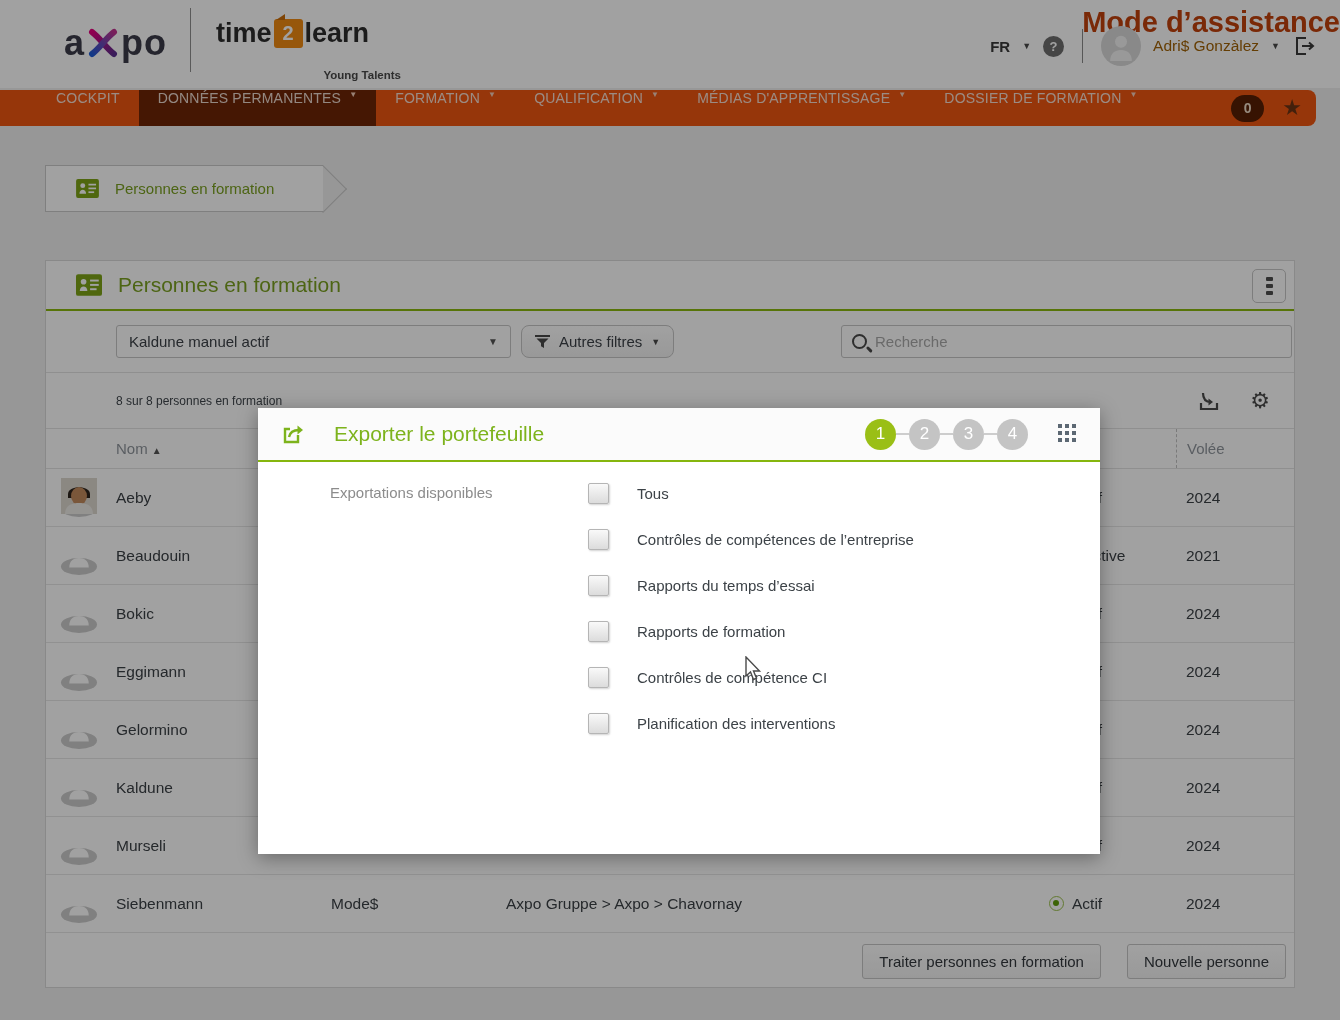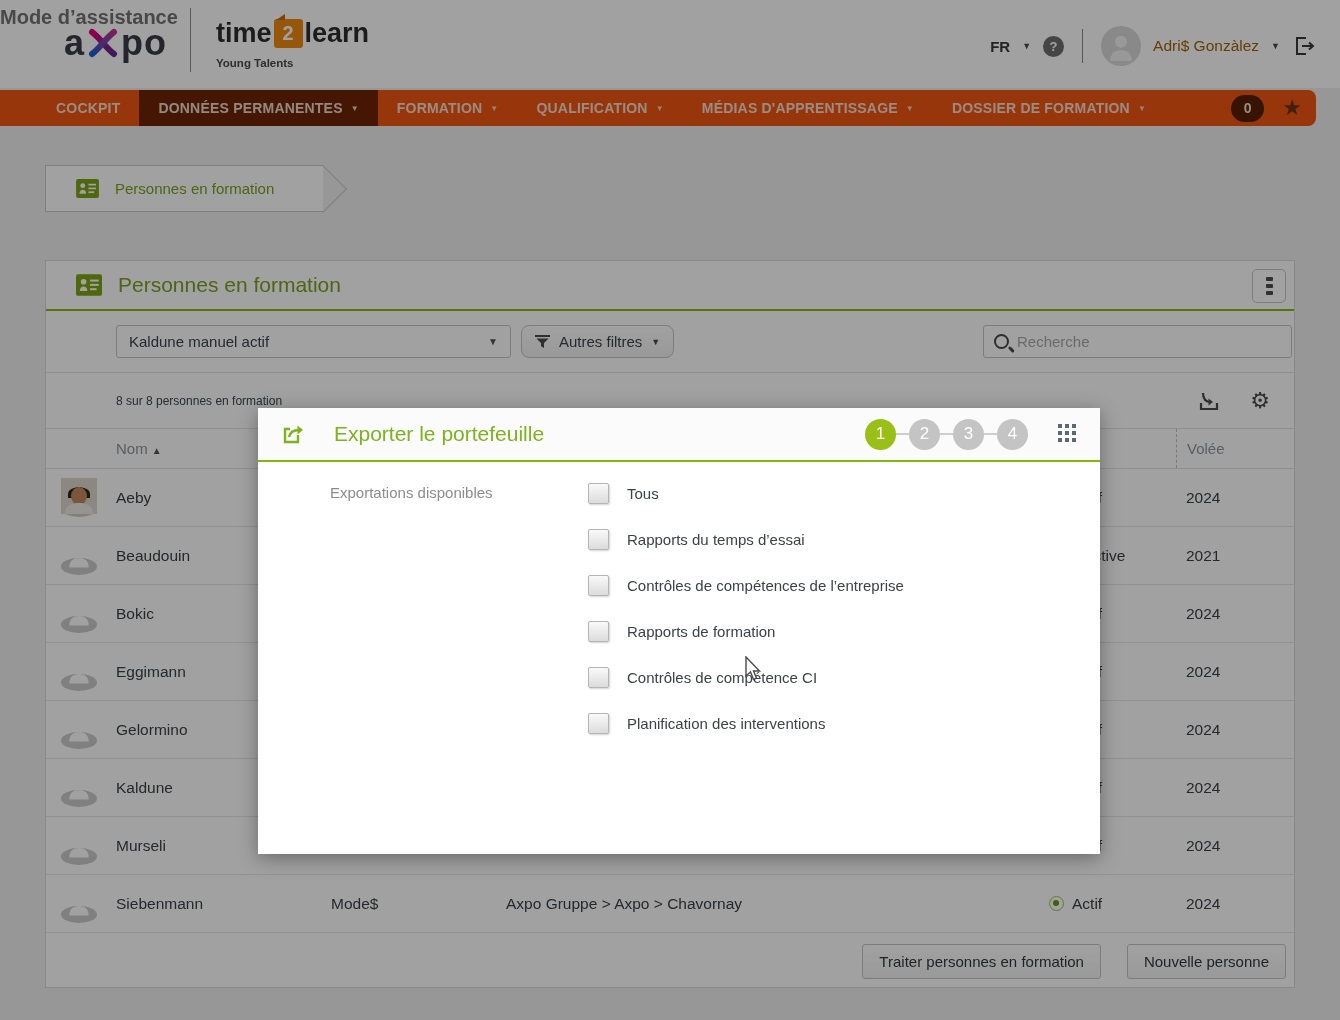--- a/index.html
+++ b/index.html
@@ -8,33 +8,33 @@
 
   
   .header { position:absolute; left:0; top:0; width:1340px; height:88px; background:#ffffff; }
   .brand-axpo { position:absolute; left:64px; top:22px; display:flex; align-items:center; font-weight:bold; font-size:36px; color:#3c3c49; letter-spacing:1px; }
   .brand-axpo svg { margin:0 1px; }
   .brand-divider { position:absolute; left:190px; top:8px; width:1px; height:64px; background:#8f8f8f; }
   .brand-t2l { position:absolute; left:216px; top:18px; width:185px; }
   .t2l-line { display:flex; align-items:center; font-weight:bold; color:#2d2d2d; font-size:27px; }
   .t2l-box { width:29px; height:29px; background:#ef8a12; color:#fff; font-size:20px; font-weight:bold; display:flex; align-items:center; justify-content:center; border-radius:3px; margin:0 2px; position:relative; }
   .t2l-box::before { content:""; position:absolute; left:2px; top:-5px; border-left:9px solid transparent; border-bottom:6px solid #c96d08; }
-  .t2l-tag { font-size:11.5px; color:#4a4a4a; margin-top:8px; font-weight:bold; }
-  .assist-title { position:absolute; left:0; right:0; top:6px; text-align:left; font-size:20px; font-weight:bold; color:#737373; }
+  .t2l-tag { font-size:11.5px; color:#4a4a4a; text-align:right; margin-top:20px; font-weight:bold; }
+  .assist-title { position:absolute; left:0; right:0; top:6px; text-align:right; font-size:29px; font-weight:bold; color:#c2410c; }
   .hdr-right { position:absolute; right:24px; top:26px; display:flex; align-items:center; gap:12px; }
   .lang { font-size:15px; font-weight:bold; color:#3a3a3a; }
   .caret { font-size:9px; color:#4a4a4a; }
   .help-circle { width:21px; height:21px; border-radius:50%; background:#6e6e6e; color:#fff; font-size:13px; font-weight:bold; display:flex; align-items:center; justify-content:center; }
   .vdiv { width:1px; height:34px; background:#8a8a8a; margin:0 6px; }
   .avatar-lg { width:40px; height:40px; border-radius:50%; background:#d9d9d9; overflow:hidden; }
   .user-name { font-size:15.5px; color:#a16207; }
 
   
   .nav { position:absolute; left:0; top:90px; width:1316px; height:36px; background:#ee5611; border-radius:0 8px 8px 0; display:flex; align-items:stretch; padding-left:37px; padding-right:14px; }
-  .nav-item { display:flex; align-items:center; gap:8px; padding:0 19px; color:#f6ddd0; font-size:14px; font-weight:bold; letter-spacing:.2px; white-space:nowrap; }
+  .nav-item { display:flex; gap:8px; padding:0 19px; color:#f6ddd0; font-size:14px; font-weight:normal; letter-spacing:.2px; white-space:nowrap; }
   .nav-item .caret { color:#f2cdb9; font-size:8px; }
   .nav-item.active { background:#6e2506; color:#e9d7cd; }
   .nav-end { margin-left:auto; display:flex; align-items:center; gap:18px; }
   .nav-badge { min-width:33px; height:27px; border-radius:14px; background:#571f04; color:#f0ddc9; font-size:14px; font-weight:bold; display:flex; align-items:center; justify-content:center; }
   .nav-star { color:#6b3414; font-size:22px; line-height:1; }
 
   
   .crumb { position:absolute; left:45px; top:165px; width:278px; height:47px; background:#fff; border:1px solid #c9c9c9; border-right:none; display:flex; align-items:center; padding-left:30px; }
   .crumb::after { content:""; position:absolute; right:-17px; top:6px; width:33px; height:33px; border-top:1px solid #c9c9c9; border-right:1px solid #c9c9c9; transform:rotate(45deg); }
   .crumb-label { margin-left:16px; font-size:15px; color:#7aa021; }
@@ -43,21 +43,21 @@
   .panel { position:absolute; left:45px; top:260px; width:1250px; height:728px; background:#fff; border:1px solid #d9d9d9; }
   .panel-title-bar { height:50px; display:flex; align-items:center; padding-left:30px; border-bottom:2px solid #8ab80e; position:relative; }
   .panel-title { margin-left:16px; font-size:21px; color:#7aa021; }
   .kebab-btn { position:absolute; right:8px; top:8px; width:34px; height:34px; border:1px solid #c6c6c6; border-radius:5px; display:flex; flex-direction:column; align-items:center; justify-content:center; gap:3px; background:#fff; }
   .kebab-btn i { width:7px; height:4px; background:#4e4e4e; border-radius:1px; }
 
   .filter-row { height:62px; display:flex; align-items:center; padding-left:70px; border-bottom:1px solid #e3e3e3; position:relative; }
   .select-box { width:395px; height:33px; border:1px solid #c6c6c6; border-radius:3px; background:#fff; display:flex; align-items:center; padding:0 12px; font-size:15px; color:#3d4248; }
   .select-box .caret { margin-left:auto; font-size:10px; color:#555; }
   .btn-light { height:33px; border:1px solid #c6c6c6; border-radius:8px; background:linear-gradient(#ffffff,#f2f2f2); display:flex; align-items:center; gap:9px; padding:0 13px; font-size:15px; color:#3d4248; margin-left:10px; }
-  .search-wrap { position:absolute; right:2px; top:14px; width:309px; height:33px; border:1px solid #c6c6c6; border-radius:3px; background:#fff; display:flex; align-items:center; padding:0 10px; gap:8px; }
+  .search-wrap { position:absolute; right:2px; top:14px; width:451px; height:33px; border:1px solid #c6c6c6; border-radius:3px; background:#fff; display:flex; align-items:center; padding:0 10px; gap:8px; }
   .search-wrap input { border:none; outline:none; flex:1; font-size:15px; color:#333; font-family:"Liberation Sans", sans-serif; }
   .search-wrap input::placeholder { color:#a9a9a9; }
   .mag { width:15px; height:15px; border:2px solid #4a4a4a; border-radius:50%; position:relative; flex:none; }
   .mag::after { content:""; position:absolute; left:12px; top:12px; width:7px; height:2.5px; background:#4a4a4a; transform:rotate(45deg); border-radius:2px; }
 
   .count-row { height:56px; display:flex; align-items:center; padding-left:70px; padding-right:24px; border-bottom:1px solid #e3e3e3; }
   .count-text { font-size:12px; color:#3f454b; }
   .count-icons { margin-left:auto; display:flex; align-items:center; gap:30px; }
   .gear-glyph { font-size:22px; color:#4a4a4a; line-height:1; }
 
@@ -88,21 +88,21 @@
   .modal-head { height:54px; display:flex; align-items:center; padding:0 22px; border-bottom:2px solid #86b60e; background:#fbfbfb;gap:12px; }
   .modal-title { margin-left:16px; font-size:21px; color:#7db31c; flex:1; }
   .steps { display:flex; align-items:center; }
   .step { width:31px; height:31px; border-radius:50%; background:#c4c4c4; color:#fff; font-size:17px; display:flex; align-items:center; justify-content:center; }
   .step.active { background:#9abf16; }
   .step-link { width:13px; height:2px; background:#cdcdcd; }
   .grid-icon { margin-left:18px; width:20px; height:20px; display:grid; grid-template-columns:repeat(3,4px); grid-template-rows:repeat(3,4px); gap:3px; }
   .grid-icon i { background:#5c6873; }
   .modal-body { position:relative; height:335px; padding-top:8px; }
   .section-label { position:absolute; left:72px; top:22px; font-size:15px; color:#8c8c8c; }
-  .opt-row { height:46px; display:flex; align-items:center; gap:18px; padding-left:330px; position:relative; }
+  .opt-row { height:46px; display:flex; align-items:center; gap:28px; padding-left:330px; position:relative; }
   .checkbox { width:21px; height:21px; border:1px solid #b5b5b5; border-radius:2px; background:linear-gradient(#f9f9f9,#dcdcdc); box-shadow:1px 1px 2px rgba(0,0,0,.18); flex:none; }
   .opt-label { font-size:15px; color:#3c4247; }
   .opt-row.highlighted::after { content:""; position:absolute; left:310px; top:1px; width:168px; height:34px; border:5px solid #e2571a; }
   .modal-foot { position:absolute; left:0; bottom:0; width:100%; height:57px; background:#e9e9e9; display:flex; align-items:center; justify-content:flex-end; gap:14px; padding-right:12px; }
 
   .cursor { position:absolute; left:744px; top:656px; z-index:70; }
 </style>
 </head>
 <body>
 
@@ -441,25 +441,25 @@
     </div>
 
     <div class="modal-body">
       <span class="section-label">Exportations disponibles</span>
       <div class="opt-row">
         <span class="checkbox"></span>
         <span class="opt-label">Tous</span>
       </div>
       <div class="opt-row">
         <span class="checkbox"></span>
+        <span class="opt-label">Contrôles de compétences de l’entreprise</span>
+      </div>
+      <div class="opt-row">
+        <span class="checkbox"></span>
         <span class="opt-label">Rapports du temps d’essai</span>
-      </div>
-      <div class="opt-row">
-        <span class="checkbox"></span>
-        <span class="opt-label">Contrôles de compétences de l’entreprise</span>
       </div>
       <div class="opt-row">
         <span class="checkbox"></span>
         <span class="opt-label">Rapports de formation</span>
       </div>
       <div class="opt-row">
         <span class="checkbox"></span>
         <span class="opt-label">Contrôles de compétence CI</span>
       </div>
       <div class="opt-row">

